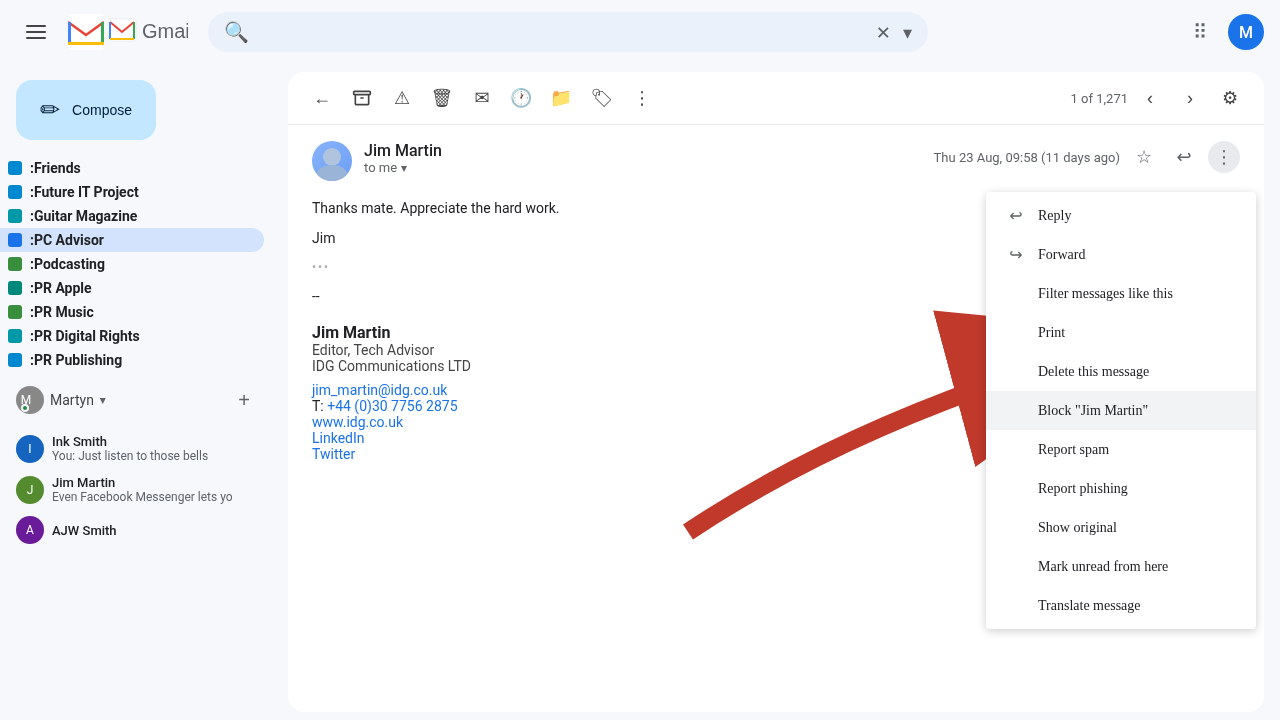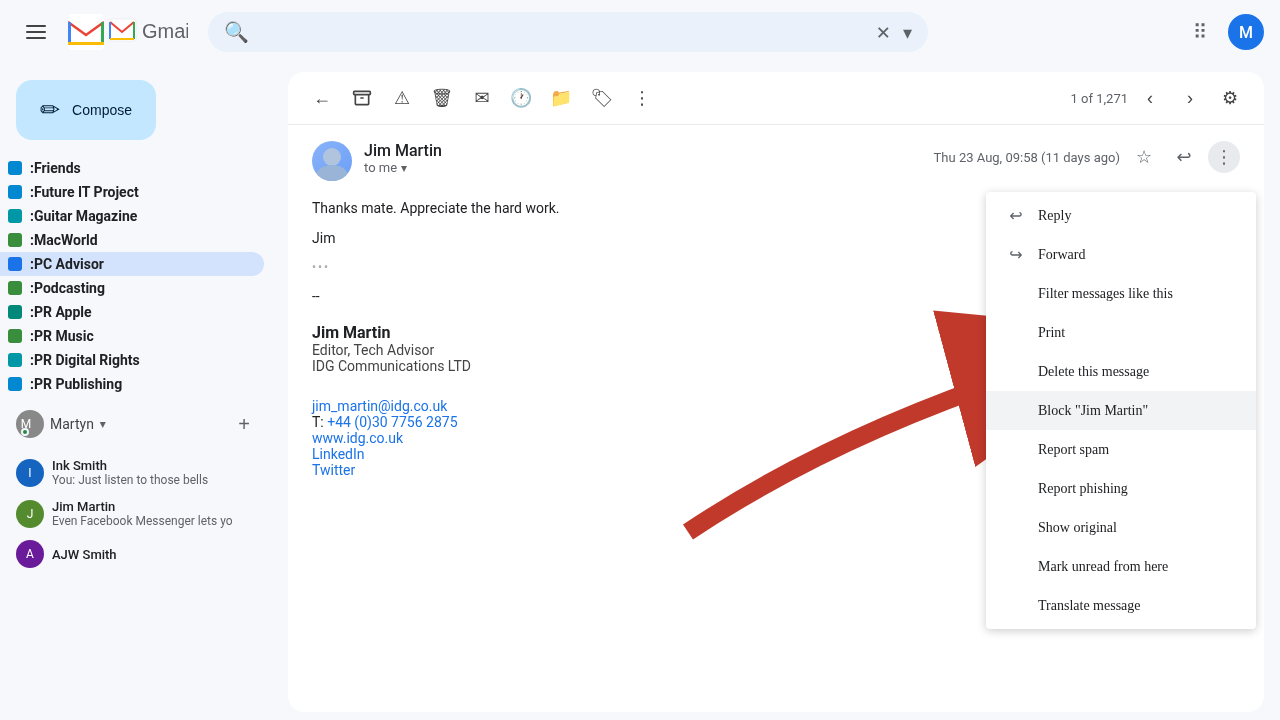--- a/index.html
+++ b/index.html
@@ -210,24 +210,20 @@
       <div class="label-dot" style="background:#0288d1;"></div>
       <span class="label-text">:Friends</span>
     </div>
         <div class="sidebar-label">
       <div class="label-dot" style="background:#0288d1;"></div>
       <span class="label-text">:Future IT Project</span>
     </div>
         <div class="sidebar-label">
       <div class="label-dot" style="background:#0097a7;"></div>
       <span class="label-text">:Guitar Magazine</span>
-    </div>
-        <div class="sidebar-label">
-      <div class="label-dot" style="background:#388e3c;"></div>
-      <span class="label-text">:MacWorld</span>
     </div>
         <div class="sidebar-label active">
       <div class="label-dot" style="background:#1a73e8;"></div>
       <span class="label-text">:PC Advisor</span>
     </div>
         <div class="sidebar-label">
       <div class="label-dot" style="background:#388e3c;"></div>
       <span class="label-text">:Podcasting</span>
     </div>
         <div class="sidebar-label">
@@ -340,21 +336,21 @@
         <p>Thanks mate. Appreciate the hard work.</p>
         <p>Jim</p>
         <p style="color:#aaa;font-size:12px;letter-spacing:2px;">•••</p>
         <p>--</p>
       </div>
 
       <div class="email-sig">
         <div class="email-sig-name">Jim Martin</div>
         <div class="email-sig-role">Editor, Tech Advisor</div>
         <div class="email-sig-company">IDG Communications LTD</div>
-        <div style="margin-top:24px;">
+        <div style="margin-top:8px;">
           <div><a href="#">jim_martin@idg.co.uk</a></div>
           <div>
             <span>T: </span>
             <a href="#">+44 (0)30 7756 2875</a>
           </div>
           <div><a href="#">www.idg.co.uk</a></div>
           <div><a href="#">LinkedIn</a></div>
           <div><a href="#">Twitter</a></div>
         </div>
       </div>

